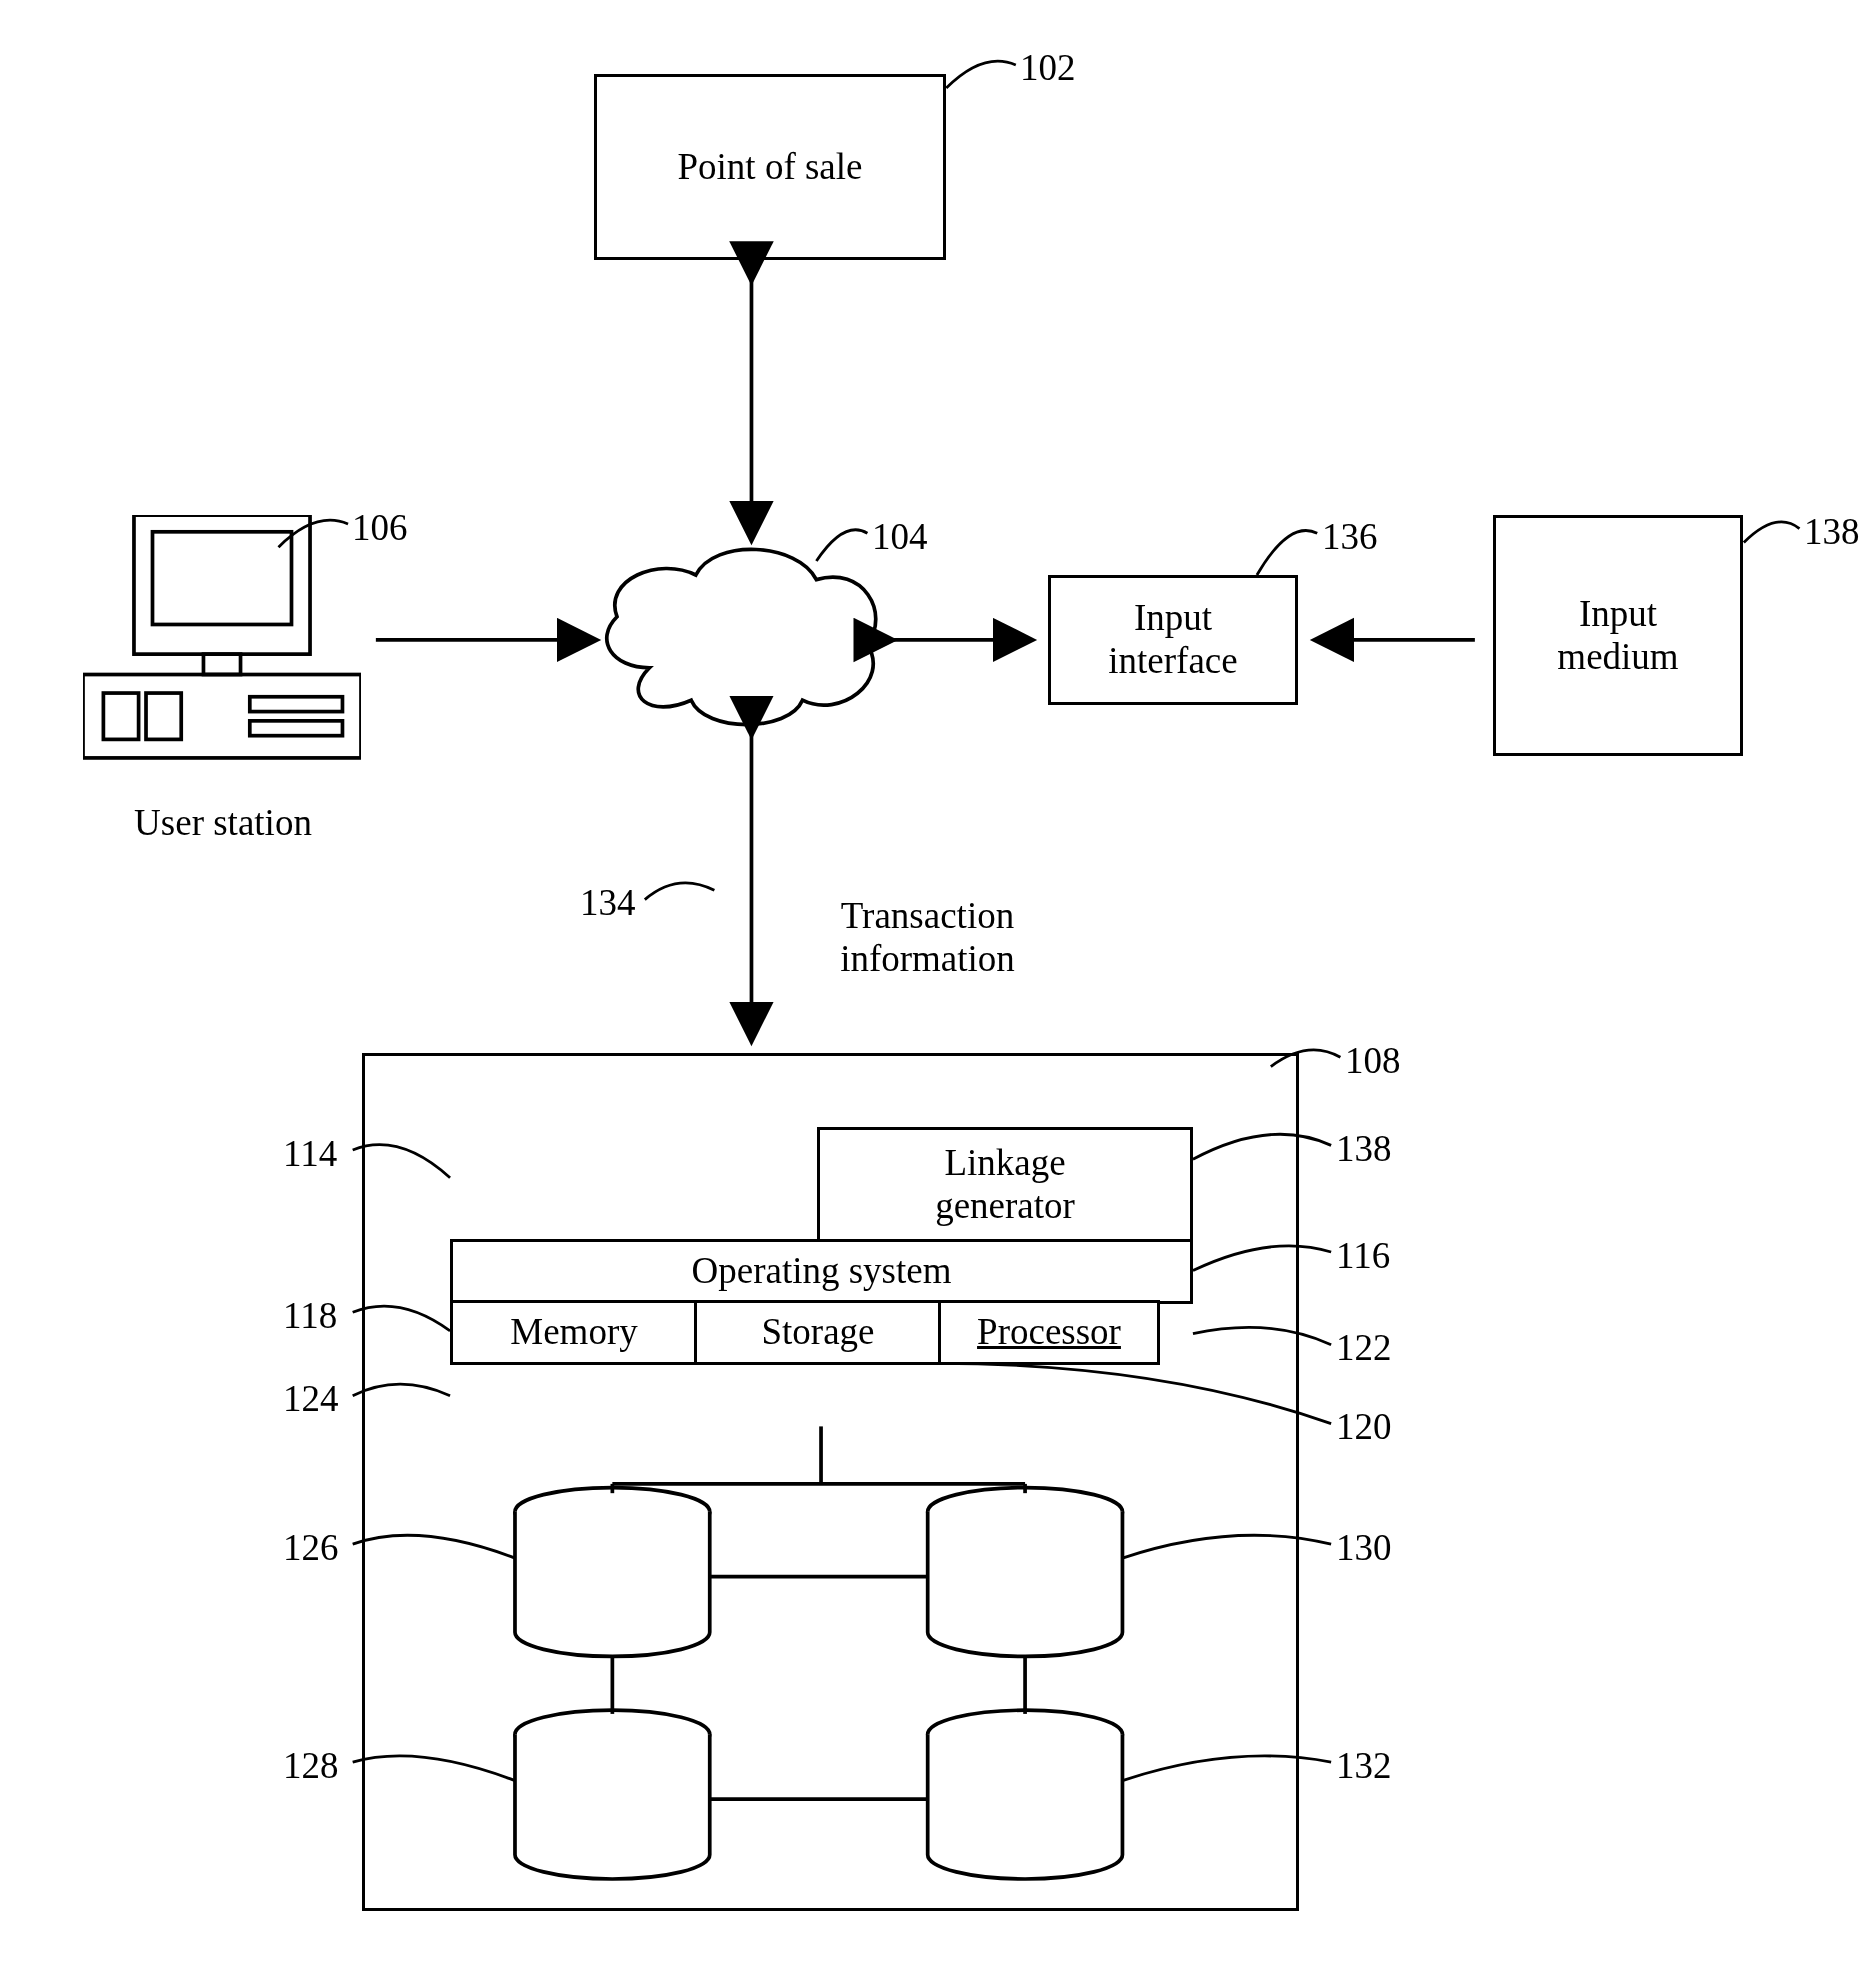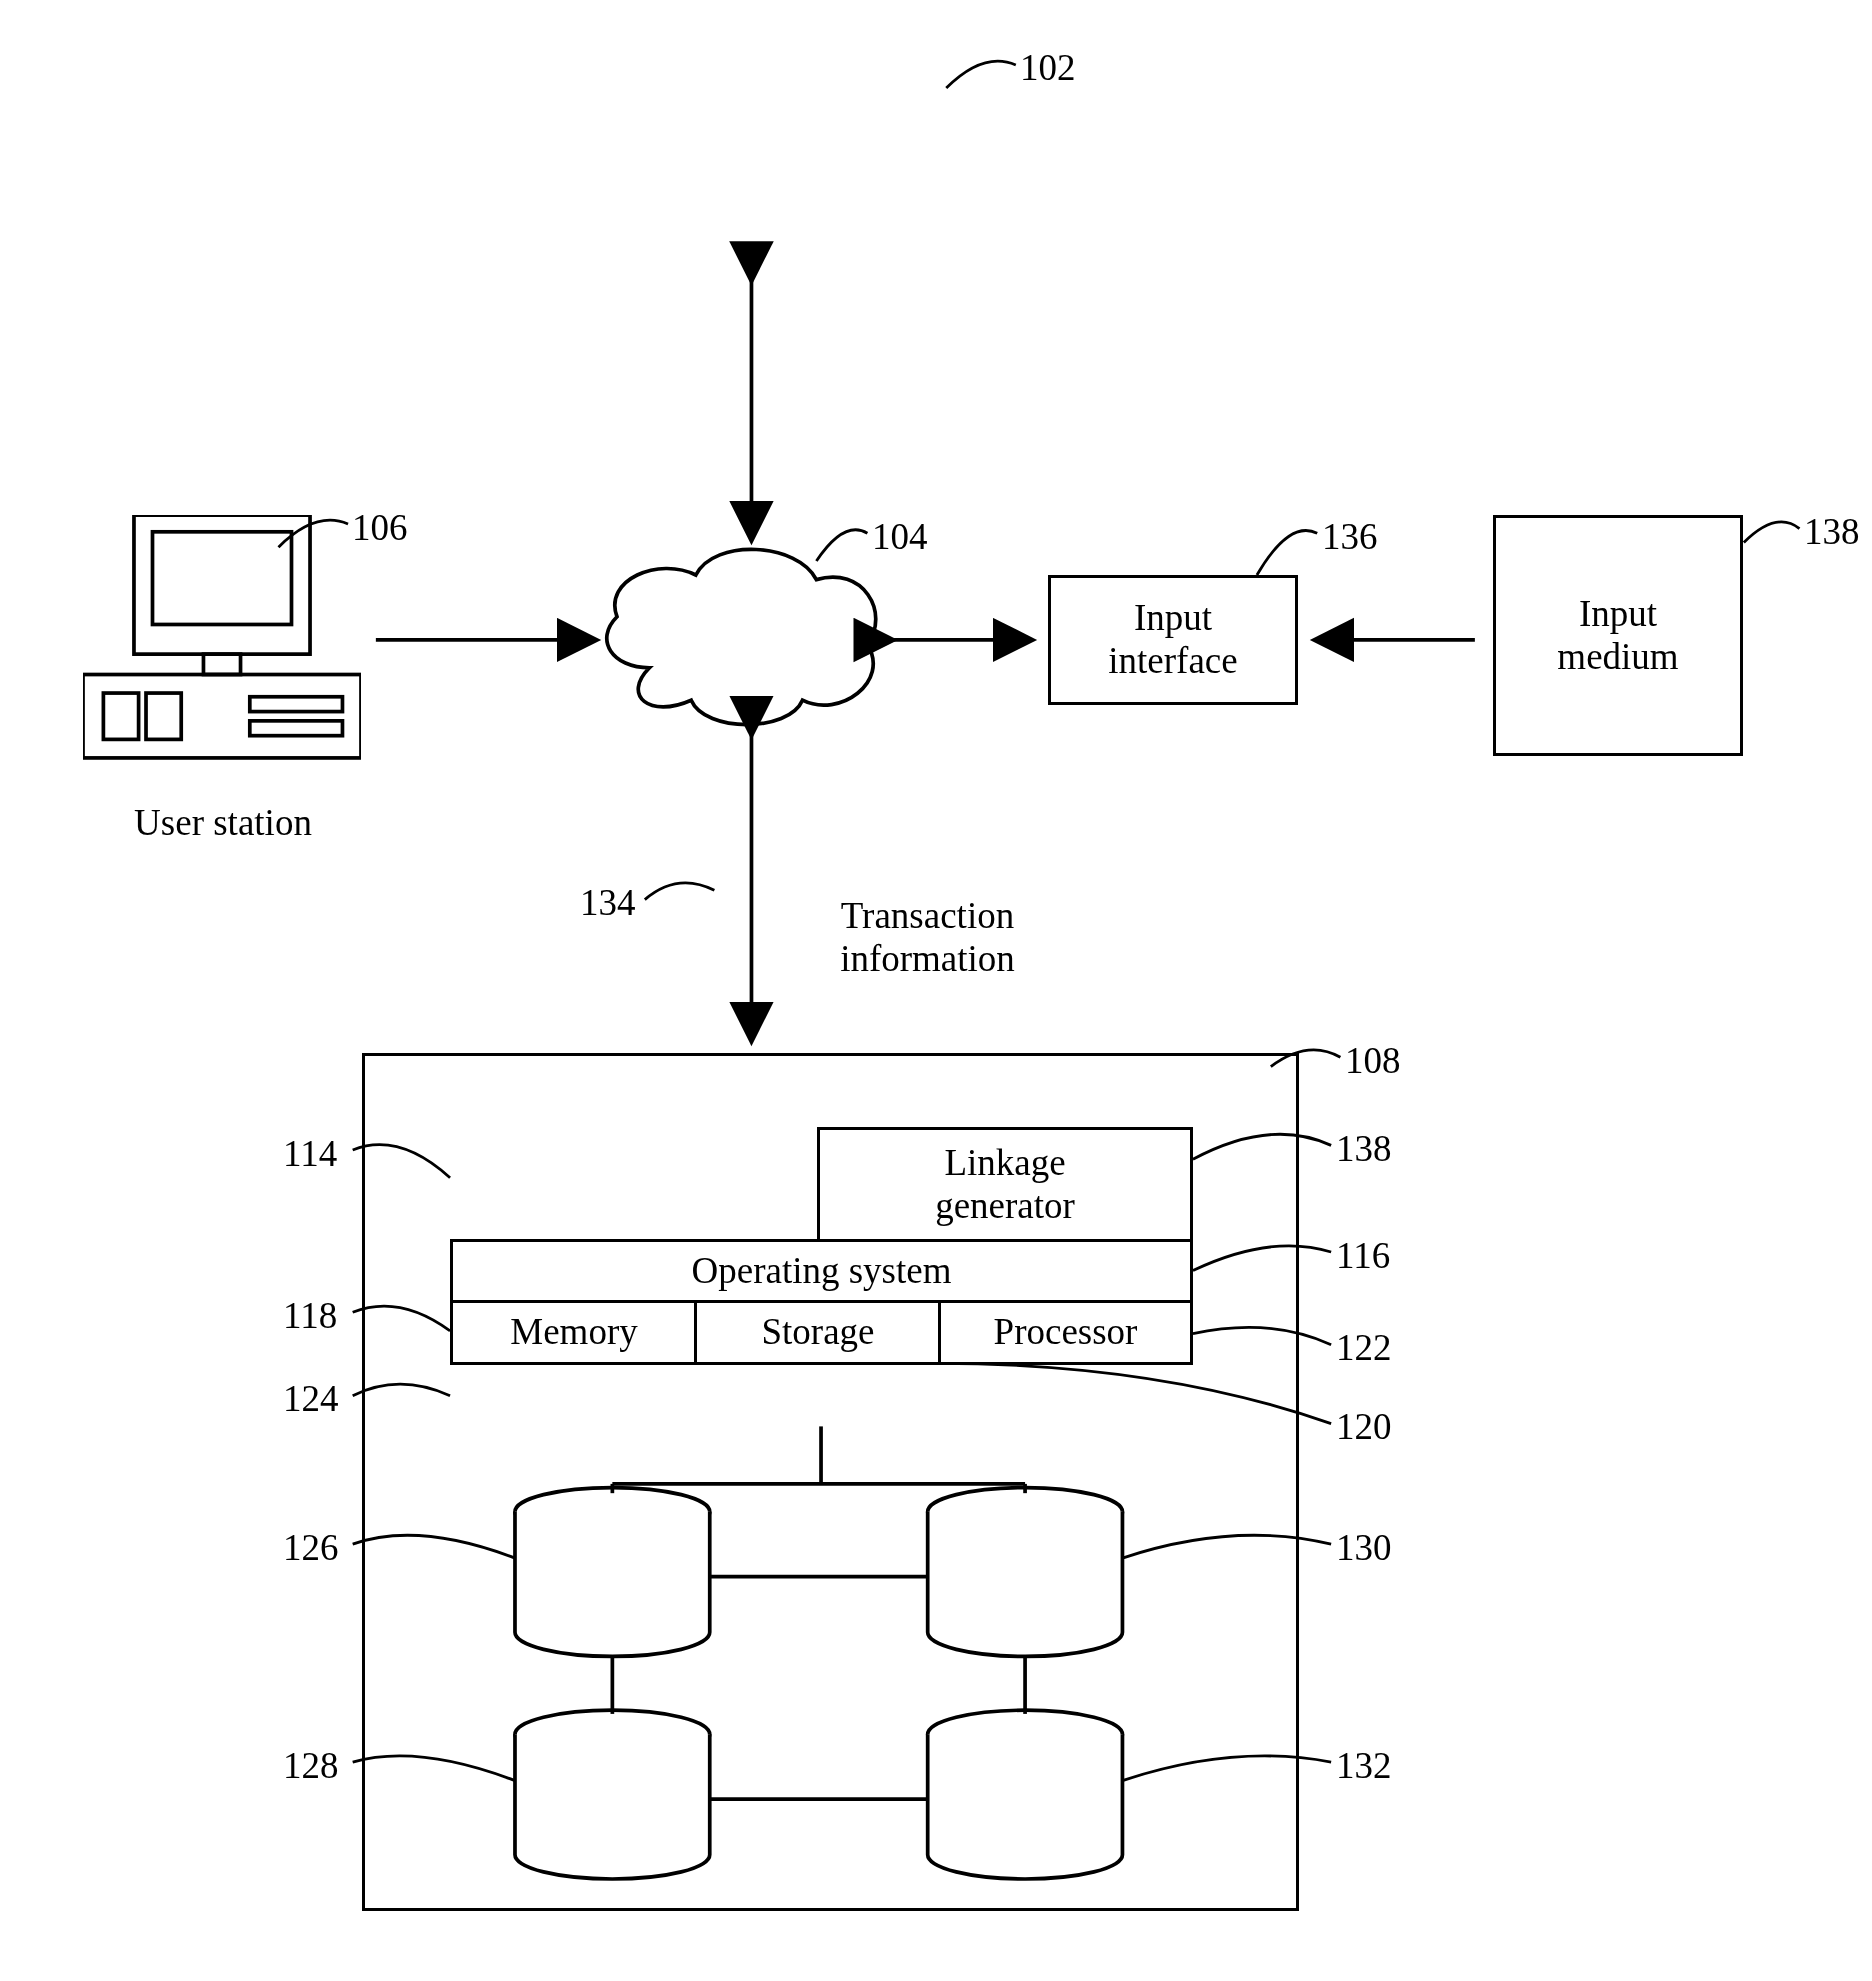--- a/index.html
+++ b/index.html
@@ -47,20 +47,23 @@
   svg .ld { stroke: #000; stroke-width: 3; fill: none; }   
   svg .ah { fill: #000; }                                   
   svg .cloud { stroke:#000; stroke-width:4; fill:#fff; }
   svg .db   { stroke:#000; stroke-width:4; fill:#fff; }
 </style>
 </head>
 <body>
 
 <div class="stage">
 
+  <div class="box" style="left:594px; top:74px; width:352px; height:186px;">
+    <span>Point of sale</span>
+  </div>
 
   <div class="box" style="left:1048px; top:575px; width:250px; height:130px;">
     <span style="white-space:pre;">Input
 interface</span>
   </div>
 
   <div class="box" style="left:1493px; top:515px; width:250px; height:241px;">
     <span style="white-space:pre;">Input
 medium</span>
   </div>
@@ -93,21 +96,21 @@
   <div class="box" style="left:450px; top:1239px; width:743px; height:65px;">
     <span>Operating system</span>
   </div>
 
   <div class="box" style="left:450px; top:1300px; width:248px; height:65px;">
     <span>Memory</span>
   </div>
   <div class="box" style="left:694px; top:1300px; width:248px; height:65px;">
     <span>Storage</span>
   </div>
-  <div class="box" style="left:938px; top:1300px; width:255px; height:65px;">
+  <div class="box" style="left:938px; top:1300px; width:222px; height:65px;text-decoration:underline;">
     <span>Processor</span>
   </div>
 
 
   <div class="label" style="left:807px; top:895px; width:241px;">Transaction
 information</div>
 
   <div class="label" style="left:663px; top:617px; width:158px;">Network</div>
 
   <div class="label" style="left:515px; top:1540px; width:195px;">Credit

